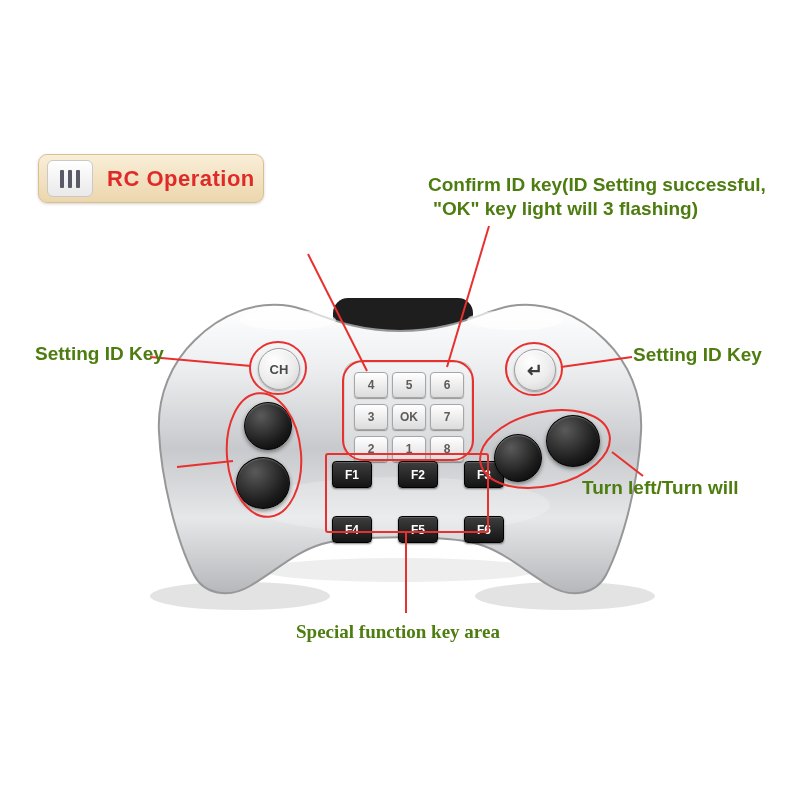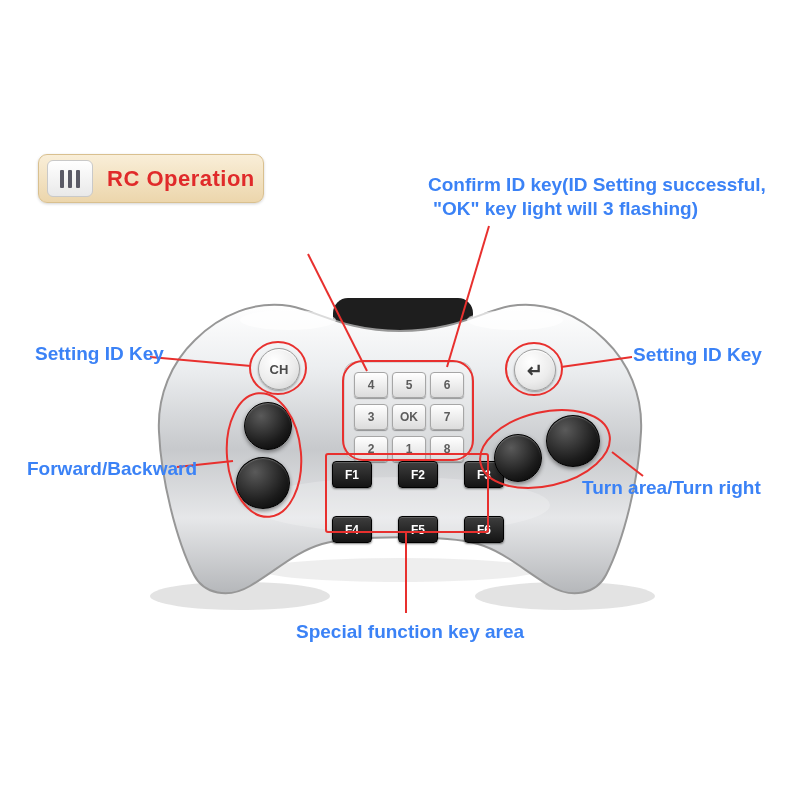--- a/index.html
+++ b/index.html
@@ -1,21 +1,21 @@
 <!DOCTYPE html>
 <html><head>
 <meta charset="utf-8">
 <style>
   html,body{margin:0;padding:0;background:#fff;}
   .stage{position:relative;width:800px;height:800px;background:#fff;overflow:hidden;
          font-family:"Liberation Sans",sans-serif;}
   svg.layer{position:absolute;left:0;top:0;pointer-events:none;}
 
   
-  .lbl{position:absolute;font:700 19px "Liberation Sans",sans-serif;color:#3b82f6;white-space:nowrap;text-align:center;}
+  .lbl{position:absolute;font:700 19px "Liberation Sans",sans-serif;color:#4d7c0f;white-space:nowrap;text-align:center;}
 
   
   .badge{position:absolute;left:38px;top:154px;width:224px;height:47px;
          background:linear-gradient(#f9eed8,#ecd6ac);
          border:1px solid #d9c08f;border-radius:9px;
          display:flex;align-items:center;box-shadow:0 1px 3px rgba(0,0,0,.18);}
   .badge-icon{width:44px;height:35px;background:linear-gradient(#ffffff,#e9e9e9);
          border:1px solid #c9c9c9;border-radius:6px;margin-left:8px;
          display:flex;align-items:center;justify-content:center;gap:4px;}
   .badge-icon .bar{width:4px;height:18px;background:#5a5a66;border-radius:1px;}
@@ -157,17 +157,16 @@
     <line x1="643" y1="476" x2="612" y2="452"></line>
     <ellipse cx="545" cy="449" rx="66" ry="37" transform="rotate(-13 545 449)"></ellipse>
     <rect x="326" y="454" width="162" height="78" rx="2"></rect>
     <line x1="406" y1="613" x2="406" y2="533"></line>
   </svg>
 
   <div class="lbl" style="left:428px;top:174px;">Confirm ID key(ID Setting successful,</div>
   <div class="lbl" style="left:433px;top:198px;">"OK" key light will 3 flashing)</div>
   <div class="lbl" style="left:35px;top:343px;">Setting ID Key</div>
   <div class="lbl" style="left:633px;top:344px;">Setting ID Key</div>
-  <div class="lbl" style="left:27px;top:458px;">Forward/Backward</div>
-  <div class="lbl" style="left:582px;top:477px;">Turn area/Turn right</div>
-  <div class="lbl" style="left:296px;top:621px;">Special function key area</div>
+  <div class="lbl" style="left:582px;top:477px;">Turn left/Turn will</div>
+  <div class="lbl" style="left:296px;top:621px;font-family:Liberation Serif, serif;">Special function key area</div>
 
 </div>
 
 </body></html>

